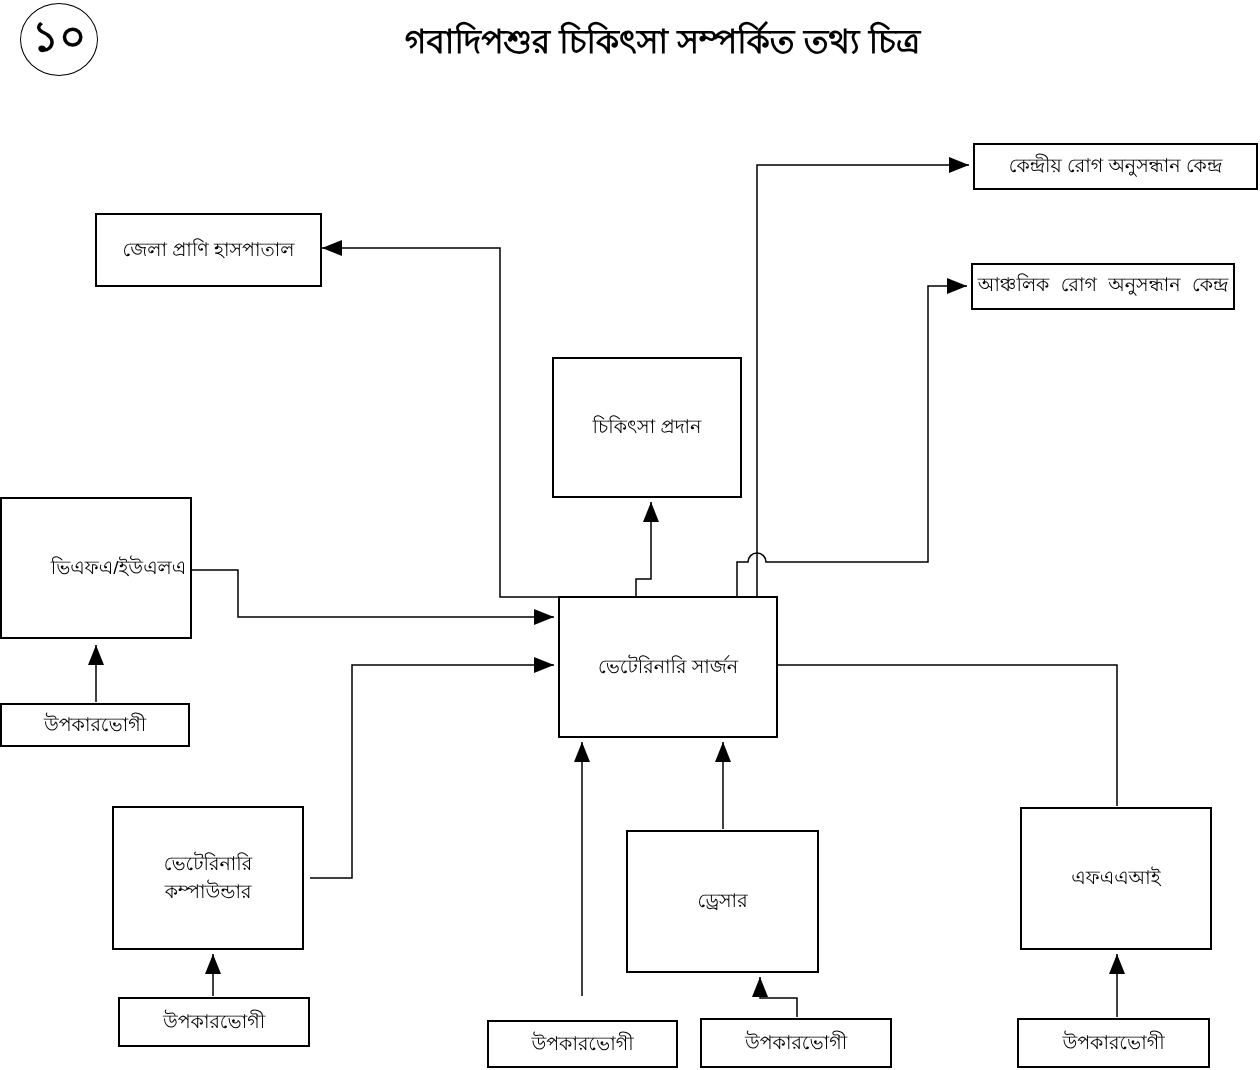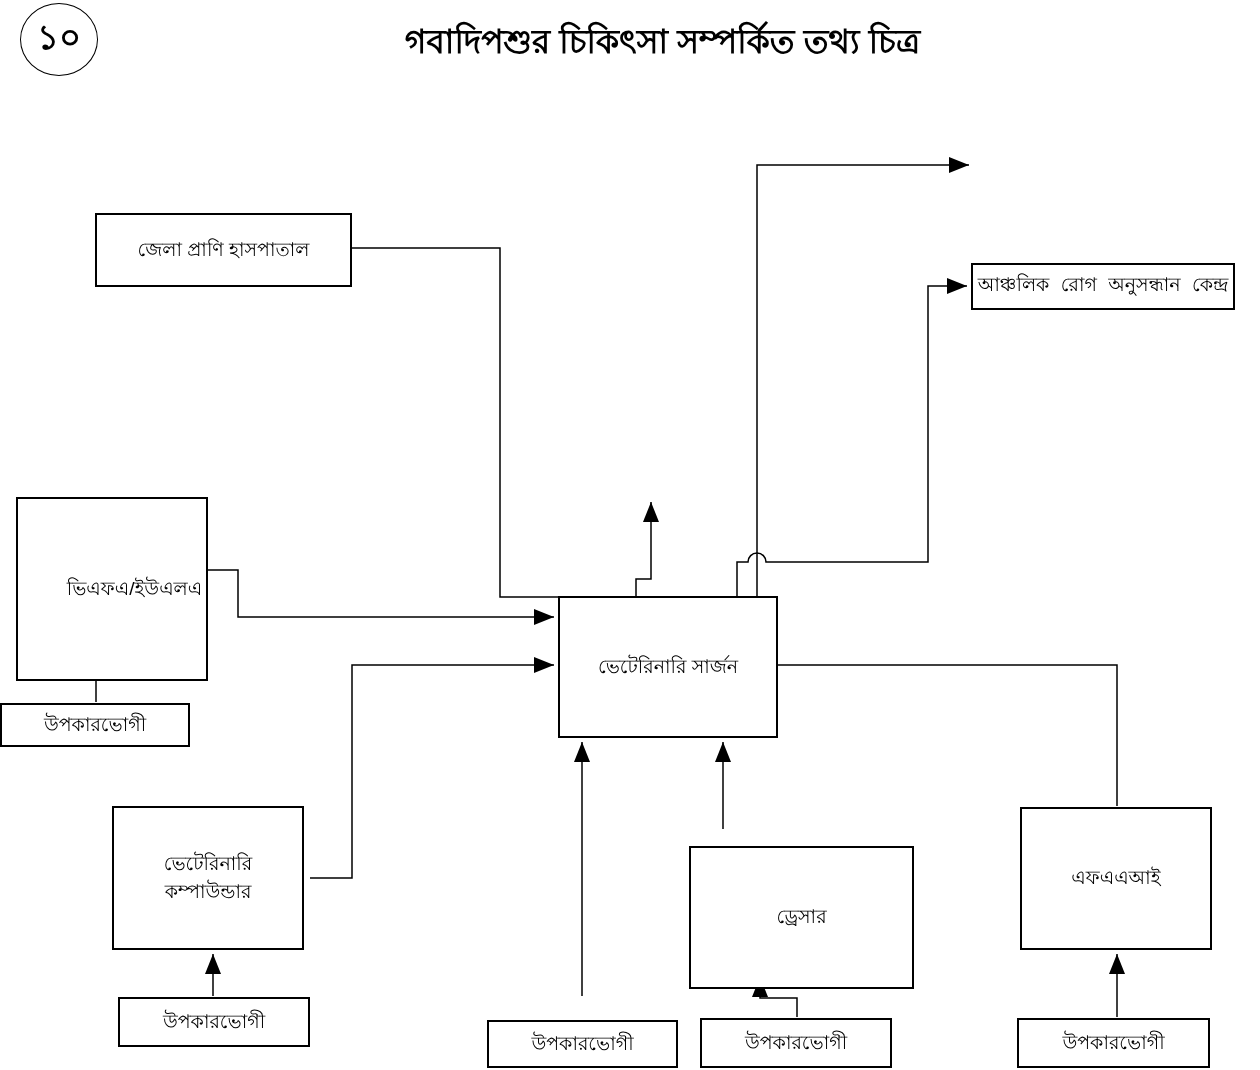--- a/index.html
+++ b/index.html
@@ -41,21 +41,21 @@
   .badge {
     position: absolute;
     left: 20px; top: 3px;
     width: 78px; height: 73px;
     box-sizing: border-box;
     border: 1.5px solid #000000;
     border-radius: 50%;
     display: flex;
     align-items: center;
     justify-content: center;
-    font-size: 34px;
+    font-size: 42px;
     font-weight: bold;
     background: #ffffff;
     z-index: 2;
   }
   .title {
     position: absolute;
     left: 340px; top: 16px;
     width: 645px;
     text-align: center;
     font-size: 33px;
@@ -89,52 +89,58 @@
       <path d="M 1117 806 L 1117 665 L 754 665" marker-end="url(#arrow)"></path>
       <path d="M 1117 1017 L 1117 954" marker-end="url(#arrow)"></path>
     </g>
   </svg>
 
   <div class="badge">
     <span>১০</span>
   </div>
   <div class="title">গবাদিপশুর চিকিৎসা সম্পর্কিত তথ্য চিত্র</div>
 
+  <div class="box" style="left:973px; top:143px; width:285px; height:47px;">
+    <span>কেন্দ্রীয় রোগ অনুসন্ধান কেন্দ্র</span>
+  </div>
 
   <div class="box" style="left:971px; top:263px; width:264px; height:47px;font-family:Liberation Mono, monospace;">
     <span>আঞ্চলিক রোগ অনুসন্ধান কেন্দ্র</span>
   </div>
 
-  <div class="box" style="left:95px; top:213px; width:257px; height:74px;text-align:center;">
+  <div class="box" style="left:95px; top:213px; width:227px; height:74px;text-align:center;">
     <span>জেলা প্রাণি হাসপাতাল</span>
   </div>
 
+  <div class="box" style="left:552px; top:357px; width:190px; height:141px;">
+    <span>চিকিৎসা প্রদান</span>
+  </div>
 
-  <div class="box" style="left:16px; top:497px; width:192px; height:184px;padding-left:45px;">
+  <div class="box" style="left:0px; top:497px; width:192px; height:142px;padding-left:45px;">
     <span>ভিএফএ/ইউএলএ</span>
   </div>
 
   <div class="box" style="left:0px; top:703px; width:190px; height:44px;">
     <span>উপকারভোগী</span>
   </div>
 
   <div class="box" style="left:558px; top:596px; width:220px; height:142px;">
     <span>ভেটেরিনারি সার্জন</span>
   </div>
 
   <div class="box" style="left:112px; top:806px; width:192px; height:144px;">
     <span>ভেটেরিনারি</span>
     <span>কম্পাউন্ডার</span>
   </div>
 
   <div class="box" style="left:118px; top:997px; width:192px; height:50px;">
     <span>উপকারভোগী</span>
   </div>
 
-  <div class="box" style="left:689px; top:830px; width:225px; height:143px;margin-top:16px;">
+  <div class="box" style="left:626px; top:830px; width:193px; height:143px;">
     <span>ড্রেসার</span>
   </div>
 
   <div class="box" style="left:487px; top:1020px; width:191px; height:48px;">
     <span>উপকারভোগী</span>
   </div>
 
   <div class="box" style="left:700px; top:1018px; width:192px; height:50px;">
     <span>উপকারভোগী</span>
   </div>

